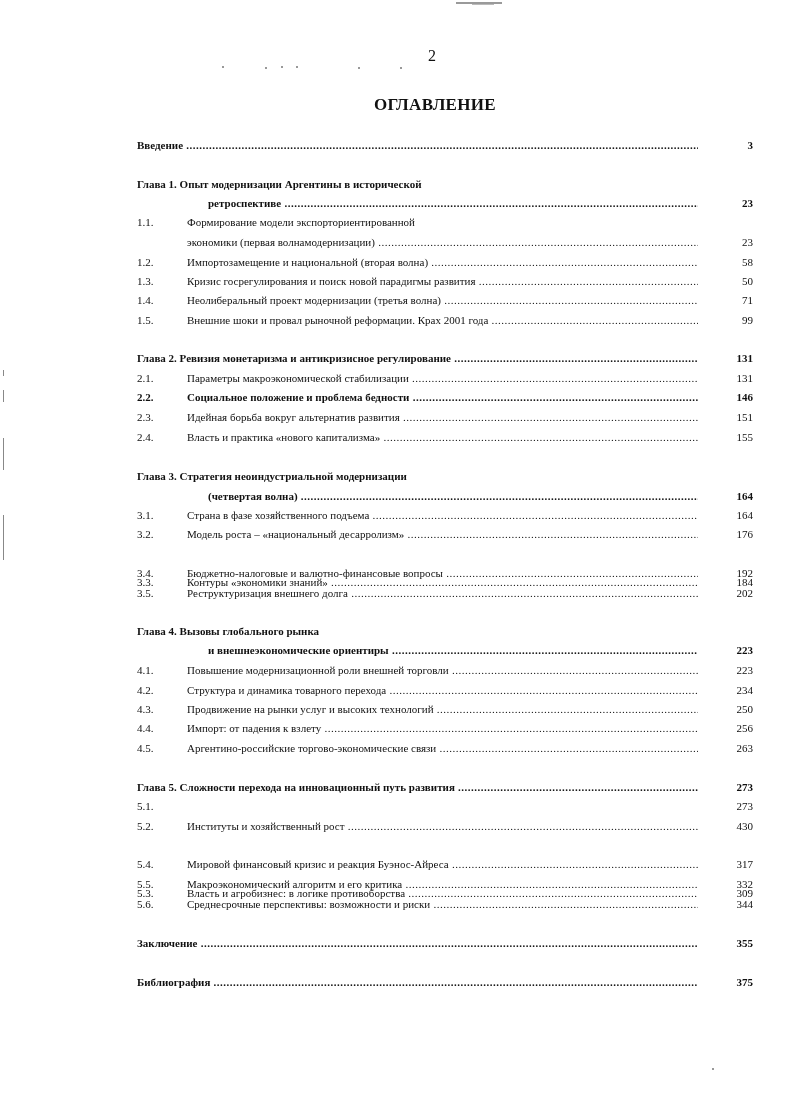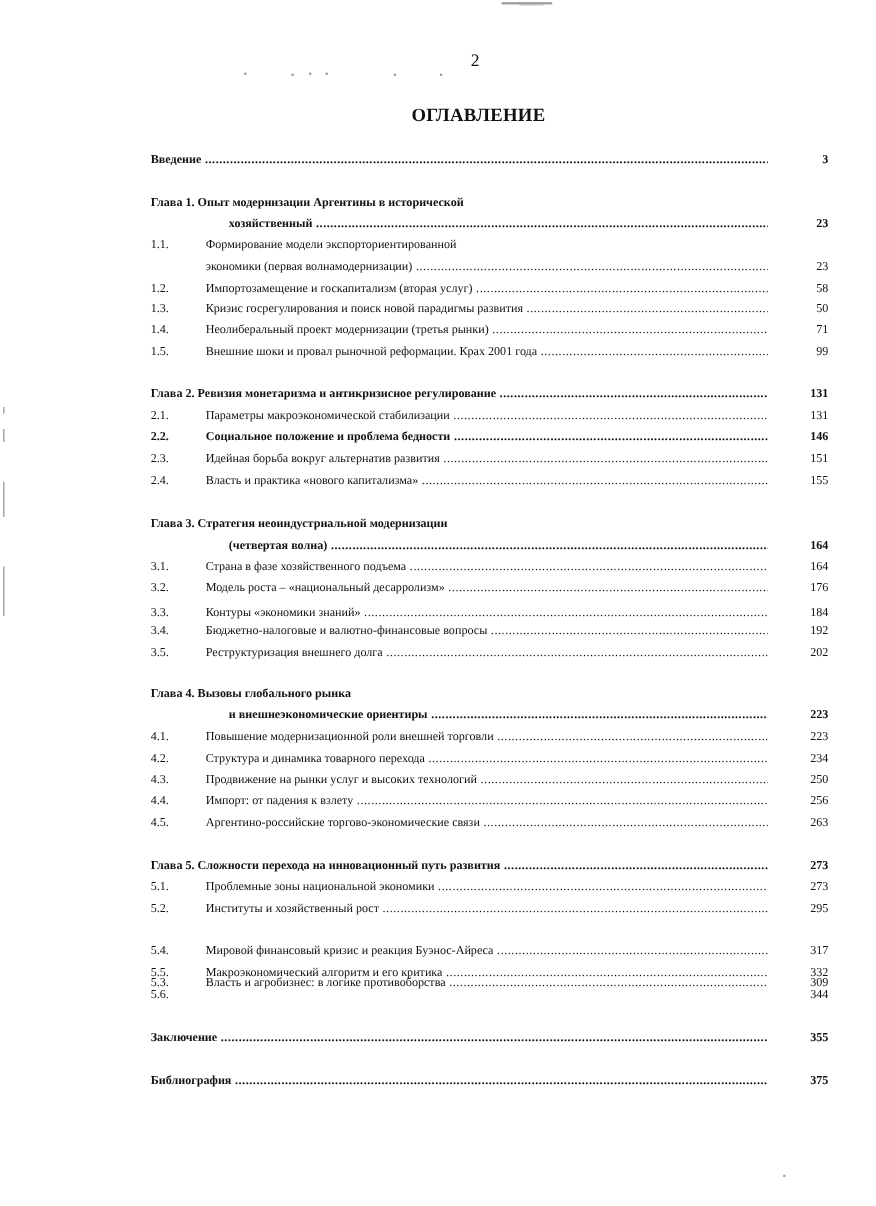--- a/index.html
+++ b/index.html
@@ -45,45 +45,45 @@
 <div class="toc" id="toc">
     <div class="row bold" style="top: 135px;">
       <span class="text">Введение</span>
       <span class="page">3</span>
     </div>
     <div class="row bold nodots" style="top: 174px;">
       <span class="text">Глава 1.  Опыт модернизации Аргентины в исторической</span>
       <span class="page"></span>
     </div>
     <div class="row bold" style="top: 193px;">
-      <span class="text" style="left: 71px;">хозяйственный</span>
+      <span class="text" style="left: 71px;">ретроспективе</span>
       <span class="page">23</span>
     </div>
     <div class="row nodots" style="top: 212px;">
       <span class="num">1.1.</span>
       <span class="text">Формирование модели экспорториентированной</span>
       <span class="page"></span>
     </div>
     <div class="row" style="top: 232px;">
       <span class="text" style="left: 50px;">экономики (первая волнамодернизации)</span>
       <span class="page">23</span>
     </div>
     <div class="row" style="top: 252px;">
       <span class="num">1.2.</span>
-      <span class="text">Импортозамещение и госкапитализм (вторая услуг)</span>
+      <span class="text">Импортозамещение и национальной (вторая волна)</span>
       <span class="page">58</span>
     </div>
     <div class="row" style="top: 271px;">
       <span class="num">1.3.</span>
       <span class="text">Кризис госрегулирования и поиск новой парадигмы развития</span>
       <span class="page">50</span>
     </div>
     <div class="row" style="top: 290px;">
       <span class="num">1.4.</span>
-      <span class="text">Неолиберальный проект модернизации (третья рынки)</span>
+      <span class="text">Неолиберальный проект модернизации (третья волна)</span>
       <span class="page">71</span>
     </div>
     <div class="row" style="top: 310px;">
       <span class="num">1.5.</span>
       <span class="text">Внешние шоки и провал рыночной реформации. Крах 2001 года</span>
       <span class="page">99</span>
     </div>
     <div class="row bold" style="top: 348px;">
       <span class="text">Глава 2. Ревизия монетаризма и антикризисное регулирование</span>
       <span class="page">131</span>
@@ -119,21 +119,21 @@
     <div class="row" style="top: 505px;">
       <span class="num">3.1.</span>
       <span class="text">Страна в фазе хозяйственного подъема</span>
       <span class="page">164</span>
     </div>
     <div class="row" style="top: 524px;">
       <span class="num">3.2.</span>
       <span class="text">Модель роста – «национальный  десарролизм»</span>
       <span class="page">176</span>
     </div>
-    <div class="row" style="top: 547px; text-decoration: underline;">
+    <div class="row" style="top: 572px; text-decoration: underline;">
       <span class="num">3.3.</span>
       <span class="text">Контуры «экономики знаний»</span>
       <span class="page">184</span>
     </div>
     <div class="row" style="top: 563px;">
       <span class="num">3.4.</span>
       <span class="text">Бюджетно-налоговые и валютно-финансовые вопросы</span>
       <span class="page">192</span>
     </div>
     <div class="row" style="top: 583px;">
@@ -173,45 +173,45 @@
       <span class="num">4.5.</span>
       <span class="text">Аргентино-российские торгово-экономические связи</span>
       <span class="page">263</span>
     </div>
     <div class="row bold" style="top: 777px;">
       <span class="text">Глава 5.  Сложности перехода на инновационный путь развития</span>
       <span class="page">273</span>
     </div>
     <div class="row" style="top: 796px;">
       <span class="num">5.1.</span>
-      <span class="text">Проблемные зоны национальной  экономики</span>
       <span class="page">273</span>
     </div>
     <div class="row" style="top: 816px;">
       <span class="num">5.2.</span>
       <span class="text">Институты и хозяйственный рост</span>
-      <span class="page">295</span>
+      <span class="page">430</span>
     </div>
     <div class="row" style="top: 883px;">
       <span class="num">5.3.</span>
       <span class="text">Власть и агробизнес: в логике противоборства</span>
       <span class="page">309</span>
     </div>
     <div class="row" style="top: 854px;">
       <span class="num">5.4.</span>
       <span class="text">Мировой финансовый кризис и реакция Буэнос-Айреса</span>
       <span class="page">317</span>
     </div>
     <div class="row" style="top: 874px;">
       <span class="num">5.5.</span>
       <span class="text">Макроэкономический алгоритм и его критика</span>
       <span class="page">332</span>
     </div>
     <div class="row" style="top: 894px;">
       <span class="num">5.6.</span>
+      <span class="text">Среднесрочные перспективы: возможности и риски</span>
       <span class="page">344</span>
     </div>
     <div class="row bold" style="top: 933px;">
       <span class="text">Заключение</span>
       <span class="page">355</span>
     </div>
     <div class="row bold" style="top: 972px;">
       <span class="text">Библиография</span>
       <span class="page">375</span>
     </div>

